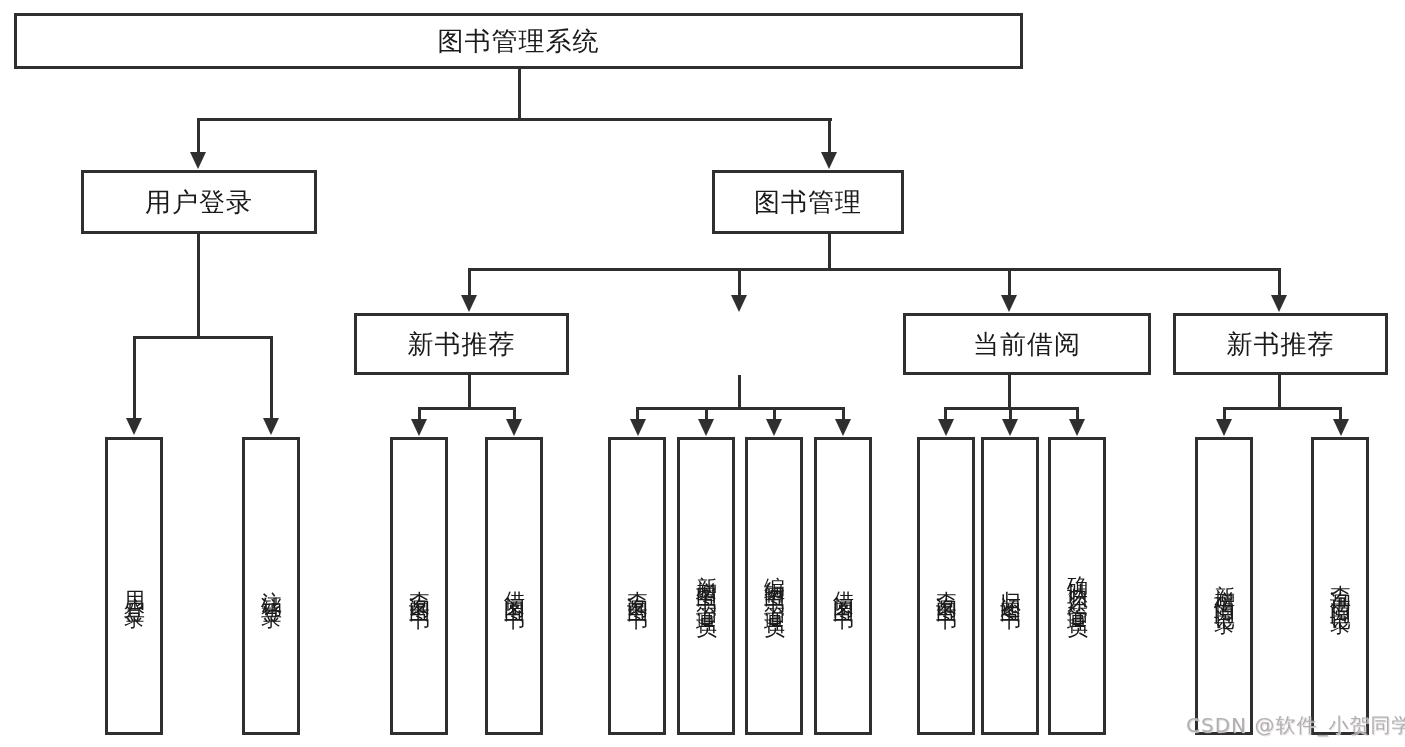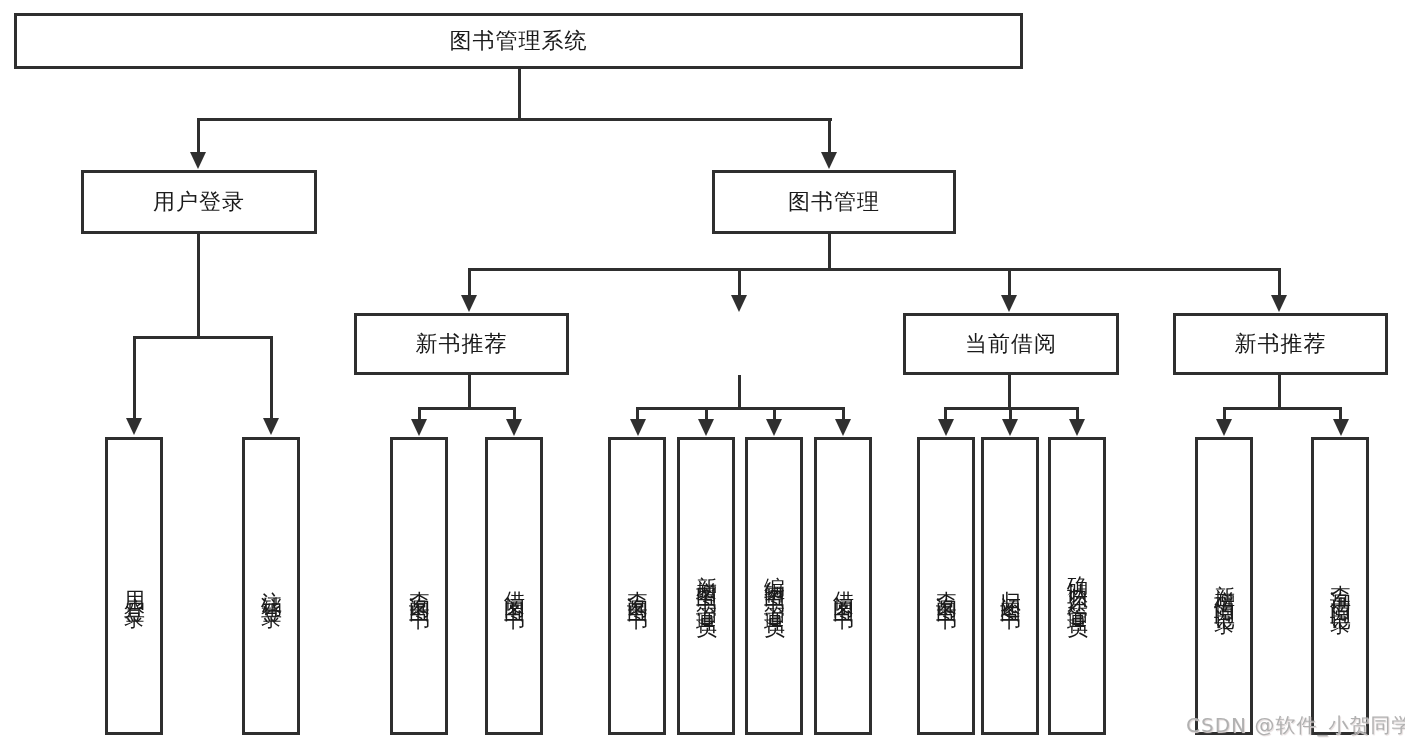--- a/index.html
+++ b/index.html
@@ -14,21 +14,21 @@
   .box {
     position: absolute;
     background: #ffffff;
     border: 3px solid #2f2f2f;
     box-sizing: border-box;
     display: flex;
     align-items: center;
     justify-content: center;
     color: #1a1a1a;
   }
-  .hbox { font-size: 22px; letter-spacing: 1px; white-space: nowrap; }
+  .hbox { font-size: 26px; letter-spacing: 1px; white-space: nowrap; }
   .vbox span {
     writing-mode: vertical-rl;
     text-orientation: mixed;
     font-size: 21px;
     letter-spacing: 6px;
     line-height: 1;
   }
   .hline { position: absolute; height: 3px; background: #2f2f2f; }
   .vline { position: absolute; width: 3px; background: #2f2f2f; }
   .arrow {
@@ -59,21 +59,21 @@
   <div class="vline" style="left:518px;top:68px;height:52px"></div>
   <div class="hline" style="left:197px;top:118px;width:635px"></div>
   <div class="vline" style="left:197px;top:118px;height:36px"></div>
   <div class="arrow" style="left:190px;top:152px"></div>
   <div class="vline" style="left:828px;top:118px;height:36px"></div>
   <div class="arrow" style="left:821px;top:152px"></div>
 
   <div class="box hbox" style="left:81px;top:170px;width:236px;height:64px">
     <span>用户登录</span>
   </div>
-  <div class="box hbox" style="left:712px;top:170px;width:244px;height:64px">
+  <div class="box hbox" style="left:712px;top:170px;width:192px;height:64px">
     <span>图书管理</span>
   </div>
 
   <div class="vline" style="left:197px;top:233px;height:105px"></div>
   <div class="hline" style="left:133px;top:336px;width:140px"></div>
   <div class="vline" style="left:133px;top:336px;height:84px"></div>
   <div class="arrow" style="left:126px;top:418px"></div>
   <div class="vline" style="left:270px;top:336px;height:84px"></div>
   <div class="arrow" style="left:263px;top:418px"></div>
 
@@ -84,21 +84,21 @@
   <div class="vline" style="left:738px;top:268px;height:29px"></div>
   <div class="arrow" style="left:731px;top:295px"></div>
   <div class="vline" style="left:1008px;top:268px;height:29px"></div>
   <div class="arrow" style="left:1001px;top:295px"></div>
   <div class="vline" style="left:1278px;top:268px;height:29px"></div>
   <div class="arrow" style="left:1271px;top:295px"></div>
 
   <div class="box hbox" style="left:354px;top:313px;width:215px;height:62px">
     <span>新书推荐</span>
   </div>
-  <div class="box hbox" style="left:903px;top:313px;width:216px;height:62px">
+  <div class="box hbox" style="left:903px;top:313px;width:248px;height:62px">
     <span>当前借阅</span>
   </div>
   <div class="box hbox" style="left:1173px;top:313px;width:215px;height:62px">
     <span>新书推荐</span>
   </div>
 
   <div class="vline" style="left:468px;top:375px;height:35px"></div>
   <div class="vline" style="left:738px;top:375px;height:35px"></div>
   <div class="vline" style="left:1008px;top:375px;height:35px"></div>
   <div class="vline" style="left:1278px;top:375px;height:35px"></div>

